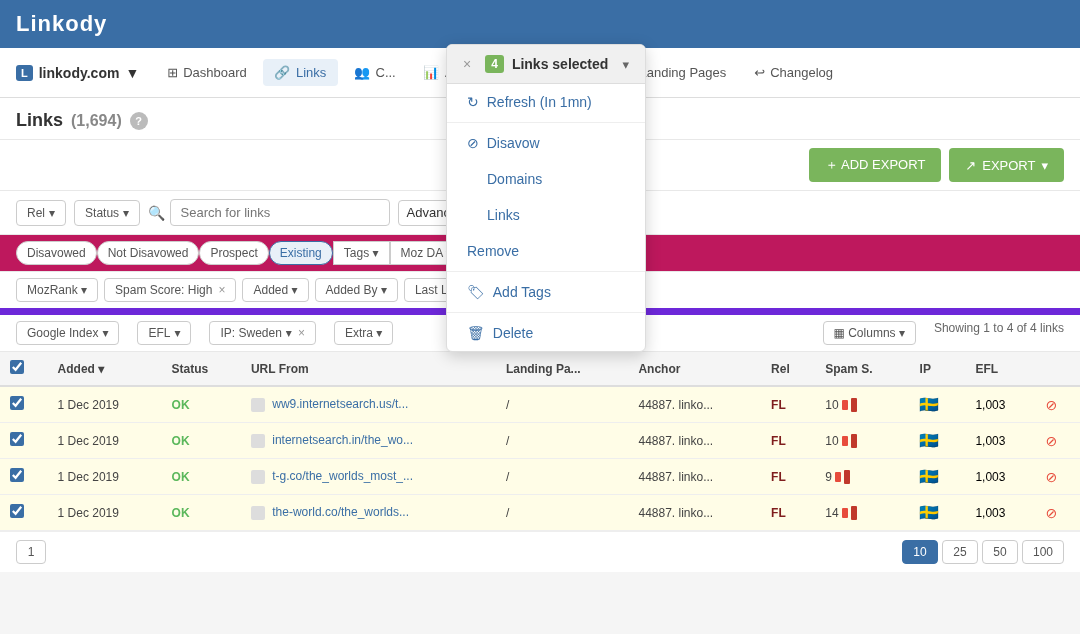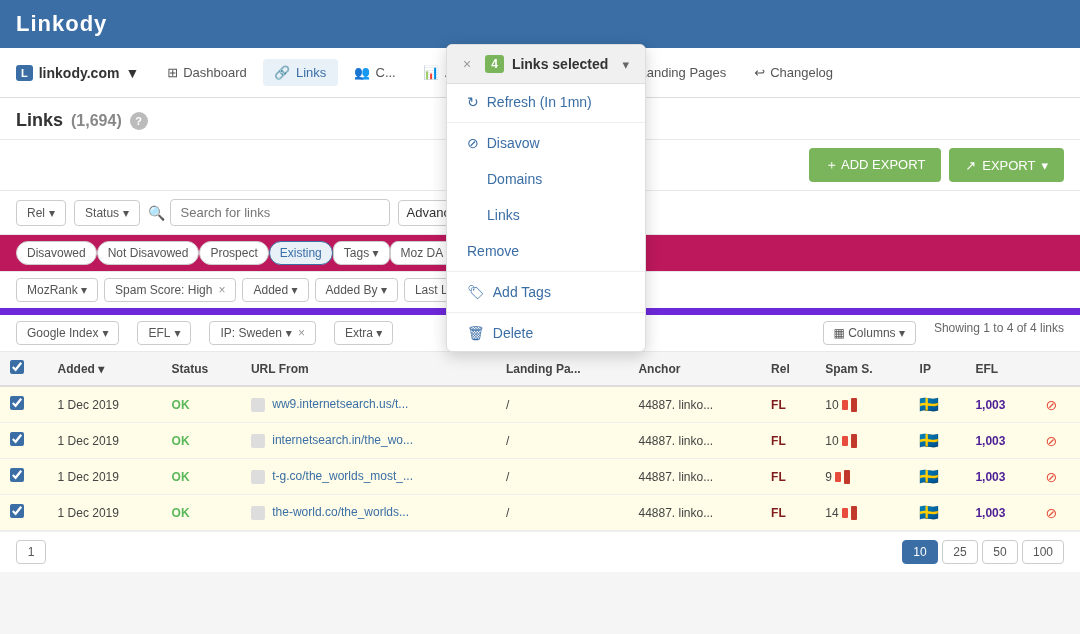--- a/index.html
+++ b/index.html
@@ -31,21 +31,21 @@
     .filter-btn { border: 1px solid #ccc; background: white; padding: 5px 10px; border-radius: 4px; font-size: 12px; cursor: pointer; display: flex; align-items: center; gap: 4px; color: #555; }
     .filter-badge { background: #3a6ea5; color: white; border-radius: 50%; width: 16px; height: 16px; display: inline-flex; align-items: center; justify-content: center; font-size: 10px; }
     .filter-close { color: #999; cursor: pointer; font-size: 14px; }
     .search-box { border: 1px solid #ccc; border-radius: 4px; padding: 5px 10px; font-size: 13px; width: 220px; color: #999; }
     .actions-btn { border: 1px solid #ccc; background: white; padding: 5px 10px; border-radius: 4px; font-size: 12px; cursor: pointer; color: #555; }
 
     
     .tag-filters { background: #be185d; padding: 6px 16px; display: flex; align-items: center; gap: 0; flex-wrap: wrap; border-bottom: 1px solid #e8e8e8; }
     .tag-filter-btn { border: 1px solid #ccc; background: white; padding: 4px 10px; border-radius: 20px; font-size: 12px; cursor: pointer; color: #555; }
     .tag-filter-btn.active { background: #e8f0f8; border-color: #3a6ea5; color: #3a6ea5; }
-    .tag-dropdown { border: 1px solid #ccc; background: white; padding: 4px 10px; border-radius: 8px; font-size: 12px; cursor: pointer; color: #555; }
+    .tag-dropdown { border: 1px solid #ccc; background: white; padding: 4px 10px; border-radius: 0; font-size: 12px; cursor: pointer; color: #555; }
 
     
     .filter-row2 { background: white; padding: 6px 16px; display: flex; align-items: center; gap: 6px; flex-wrap: wrap; border-bottom: 7px solid #6d28d9; }
 
     
     .filter-row3 { background: white; padding: 6px 16px; display: flex; gap: 18px; flex-wrap: wrap; border-bottom: 1px solid #e8e8e8; }
     .filter-pill { border: 1px solid #ccc; background: white; padding: 4px 10px; border-radius: 4px; font-size: 12px; cursor: pointer; color: #555; display: flex; align-items: center; gap: 4px; }
     .filter-pill .x-btn { color: #999; cursor: pointer; margin-left: 2px; }
     .columns-btn { border: 1px solid #ccc; background: white; padding: 4px 10px; border-radius: 4px; font-size: 12px; cursor: pointer; color: #555; margin-left: auto; }
     .showing-text { font-size: 12px; color: #666; }
@@ -59,21 +59,21 @@
     tbody tr.selected { background: #fffde7; }
     tbody td { padding: 8px 10px; color: #444; vertical-align: middle; }
     .status-ok { color: #5cb85c; font-weight: 600; }
     .status-fl { color: #7f1d1d; font-weight: 600; }
     .url-link { color: #3a6ea5; text-decoration: none; }
     .favicon { width: 14px; height: 14px; background: #ddd; display: inline-block; border-radius: 2px; margin-right: 4px; vertical-align: middle; }
     .spam-bar { display: flex; align-items: center; gap: 3px; }
     .bar-red { width: 6px; height: 10px; background: #e74c3c; display: inline-block; border-radius: 1px; }
     .bar-dark { width: 6px; height: 14px; background: #c0392b; display: inline-block; border-radius: 1px; }
     .flag-icon { font-size: 16px; }
-    .efl-orange { color: #4c1d95; font-weight: 700; }
+    .efl-orange { color: #000000; font-weight: 400; }
     .disavow-icon { color: #e74c3c; font-size: 14px; }
     .checkbox { width: 14px; height: 14px; cursor: pointer; accent-color: #3a6ea5; }
 
     
     .pagination { display: flex; align-items: center; justify-content: space-between; padding: 8px 16px; background: white; border-top: 1px solid #eee; }
     .page-num { border: 1px solid #ccc; background: white; padding: 4px 10px; border-radius: 4px; font-size: 12px; cursor: pointer; color: #555; min-width: 30px; text-align: center; }
     .page-size-btn { border: 1px solid #ccc; background: white; padding: 4px 10px; border-radius: 4px; font-size: 12px; cursor: pointer; color: #555; min-width: 36px; text-align: center; }
     .page-size-btn.active { background: #3a6ea5; color: white; border-color: #3a6ea5; }
     .dropdown-menu { position: absolute; top: 44px; left: 446px; background: white; border: 1px solid #ddd; border-radius: 6px; box-shadow: 0 4px 16px rgba(0,0,0,0.18); z-index: 200; width: 200px; overflow: hidden; }
     .dropdown-tab { background: #f0f0f0; border-bottom: 1px solid #ddd; padding: 10px 16px; display: flex; align-items: center; gap: 8px; }

